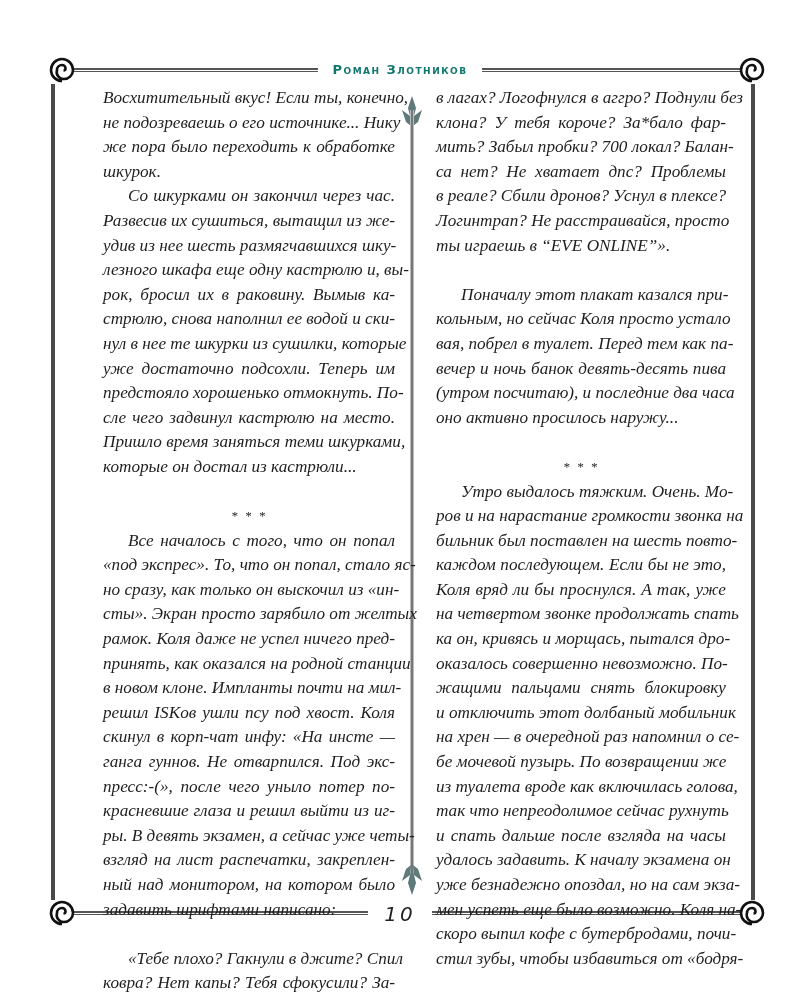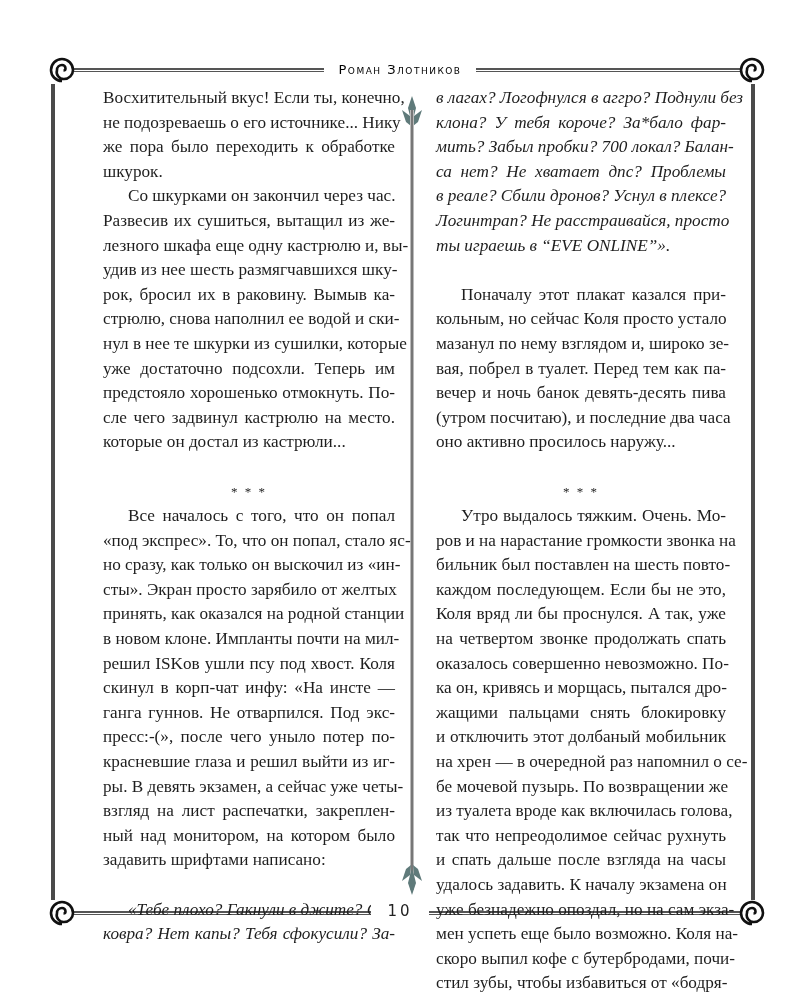--- a/index.html
+++ b/index.html
@@ -3,27 +3,27 @@
 <meta charset="utf-8">
 <style>
   html, body { margin:0; padding:0; background:#ffffff; }
   body { width:800px; height:1000px; position:relative; overflow:hidden; font-family:"Liberation Serif","DejaVu Serif",serif; color:#1e1e1e; }
   .frame-line { position:absolute; background:#3a3a3a; }
   .frame-line.h { height:4px; border-top:1px solid #555; border-bottom:1px solid #555; background:#fff; box-sizing:border-box; }
   .frame-line.h::after { content:""; position:absolute; left:0; right:0; top:0px; height:1px; background:#555; }
   .vline { position:absolute; width:4px; background:#4a4a4a; }
   .spiral { position:absolute; width:28px; height:28px; }
   .header { position:absolute; left:0; right:0; top:60px; text-align:center; }
-  .header span { display:inline-block; background:#fff; padding:0 14px; font-family:"DejaVu Sans","Liberation Sans",sans-serif; font-size:13px; letter-spacing:1.5px; color:#000000; font-variant:small-caps; font-weight:400; }
+  .header span { display:inline-block; background:#fff; padding:0 14px; font-family:"DejaVu Sans","Liberation Sans",sans-serif; font-size:13px; letter-spacing:1.5px; color:#0f766e; font-variant:small-caps; font-weight:700; }
   .pagenum { position:absolute; left:0; right:0; top:902px; text-align:center; }
-  .pagenum span { display:inline-block; background:#fff; padding:0 16px; font-family:"DejaVu Sans","Liberation Sans",sans-serif; font-size:15px; letter-spacing:3px; color:#222; }
+  .pagenum span { display:inline-block; background:#fff; padding:0 16px; font-family:"DejaVu Sans","Liberation Sans",sans-serif; font-size:20px; letter-spacing:3px; color:#222;font-style:italic; }
   .col { position:absolute; top:86px; font-size:17.2px; line-height:24.6px; text-align:justify; }
   .col.left { left:103px; width:292px; }
   .col.right { left:436px; width:290px; }
-  .col p { margin:0; text-indent:0; }
+  .col p { margin:0; text-indent:0;font-style:italic; }
   .col p.it { font-style:italic; }
   .stars { text-align:center; margin:0; font-size:13px; letter-spacing:2px; }
   .gap { height:24.6px; }
   .divider { position:absolute; left:410px; width:4px; top:110px; height:780px; background:linear-gradient(to right,#bbb 0,#bbb 1px,#777 1px,#777 3px,#bbb 3px); }
   .leaf { position:absolute; left:398px; width:28px; height:40px; }
   .line { display:block; text-align:justify; text-align-last:justify; white-space:nowrap; }
   .line.last { text-align-last:left; }
 </style>
 </head>
 <body>
@@ -65,37 +65,39 @@
 <div class="col left">
   <p>
     <span class="line">Восхитительный вкус! Если ты, конечно,</span>
     <span class="line">не подозреваешь о его источнике... Нику</span>
     <span class="line">же пора было переходить к обработке</span>
     <span class="line last">шкурок.</span>
   </p>
   <p>
     <span class="line" style="padding-left:25px;">Со шкурками он закончил через час.</span>
     <span class="line">Развесив их сушиться, вытащил из же-</span>
+    <span class="line">удив из нее шесть размягчавшихся шку-</span>
     <span class="line">лезного шкафа еще одну кастрюлю и, вы-</span>
-    <span class="line">удив из нее шесть размягчавшихся шку-</span>
     <span class="line">рок, бросил их в раковину. Вымыв ка-</span>
     <span class="line">стрюлю, снова наполнил ее водой и ски-</span>
     <span class="line">нул в нее те шкурки из сушилки, которые</span>
     <span class="line">уже достаточно подсохли. Теперь им</span>
     <span class="line">предстояло хорошенько отмокнуть. По-</span>
     <span class="line">сле чего задвинул кастрюлю на место.</span>
+    <span class="line">Пришло время заняться теми шкурками,</span>
     <span class="line last">которые он достал из кастрюли...</span>
   </p>
   <div class="gap"></div>
   <p class="stars">* * *</p>
   <p>
     <span class="line" style="padding-left:25px;">Все началось с того, что он попал</span>
     <span class="line">«под экспрес». То, что он попал, стало яс-</span>
     <span class="line">но сразу, как только он выскочил из «ин-</span>
     <span class="line">сты». Экран просто зарябило от желтых</span>
+    <span class="line">рамок. Коля даже не успел ничего пред-</span>
     <span class="line">принять, как оказался на родной станции</span>
     <span class="line">в новом клоне. Импланты почти на мил-</span>
     <span class="line">решил ISKов ушли псу под хвост. Коля</span>
     <span class="line">скинул в корп-чат инфу: «На инсте —</span>
     <span class="line">ганга гуннов. Не отварпился. Под экс-</span>
     <span class="line">пресс:-(», после чего уныло потер по-</span>
     <span class="line">красневшие глаза и решил выйти из иг-</span>
     <span class="line">ры. В девять экзамен, а сейчас уже четы-</span>
     <span class="line">взгляд на лист распечатки, закреплен-</span>
     <span class="line">ный над монитором, на котором было</span>
@@ -116,37 +118,36 @@
     <span class="line">мить? Забыл пробки? 700 локал? Балан-</span>
     <span class="line">са нет? Не хватает дпс? Проблемы</span>
     <span class="line">в реале? Сбили дронов? Уснул в плексе?</span>
     <span class="line">Логинтрап? Не расстраивайся, просто</span>
     <span class="line last">ты играешь в “EVE ONLINE”».</span>
   </p>
   <div class="gap"></div>
   <p>
     <span class="line" style="padding-left:25px;">Поначалу этот плакат казался при-</span>
     <span class="line">кольным, но сейчас Коля просто устало</span>
-    <span class="line">мазанул по нему взглядом и, широко зе-</span>
     <span class="line">вая, побрел в туалет. Перед тем как па-</span>
     <span class="line">вечер и ночь банок девять-десять пива</span>
     <span class="line">(утром посчитаю), и последние два часа</span>
     <span class="line last">оно активно просилось наружу...</span>
   </p>
   <div class="gap"></div>
   <p class="stars">* * *</p>
   <p>
     <span class="line" style="padding-left:25px;">Утро выдалось тяжким. Очень. Мо-</span>
     <span class="line">ров и на нарастание громкости звонка на</span>
     <span class="line">бильник был поставлен на шесть повто-</span>
     <span class="line">каждом последующем. Если бы не это,</span>
     <span class="line">Коля вряд ли бы проснулся. А так, уже</span>
     <span class="line">на четвертом звонке продолжать спать</span>
+    <span class="line">ка он, кривясь и морщась, пытался дро-</span>
     <span class="line">оказалось совершенно невозможно. По-</span>
-    <span class="line">ка он, кривясь и морщась, пытался дро-</span>
     <span class="line">жащими пальцами снять блокировку</span>
     <span class="line">и отключить этот долбаный мобильник</span>
     <span class="line">на хрен — в очередной раз напомнил о се-</span>
     <span class="line">бе мочевой пузырь. По возвращении же</span>
     <span class="line">из туалета вроде как включилась голова,</span>
     <span class="line">так что непреодолимое сейчас рухнуть</span>
     <span class="line">и спать дальше после взгляда на часы</span>
     <span class="line">удалось задавить. К началу экзамена он</span>
     <span class="line">уже безнадежно опоздал, но на сам экза-</span>
     <span class="line">мен успеть еще было возможно. Коля на-</span>

